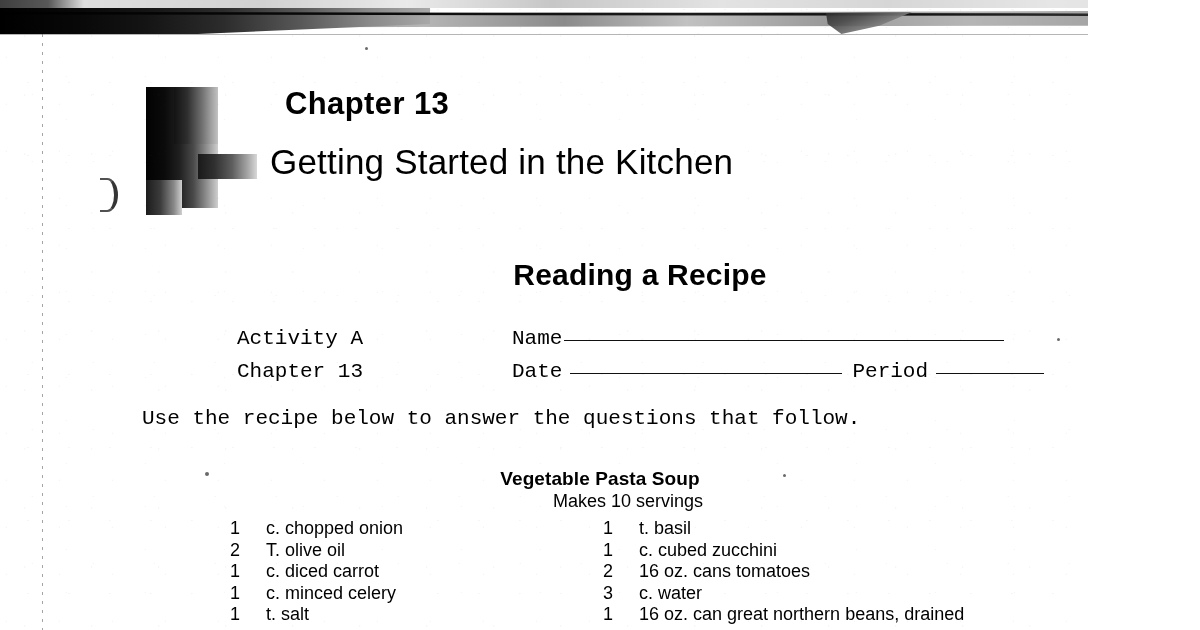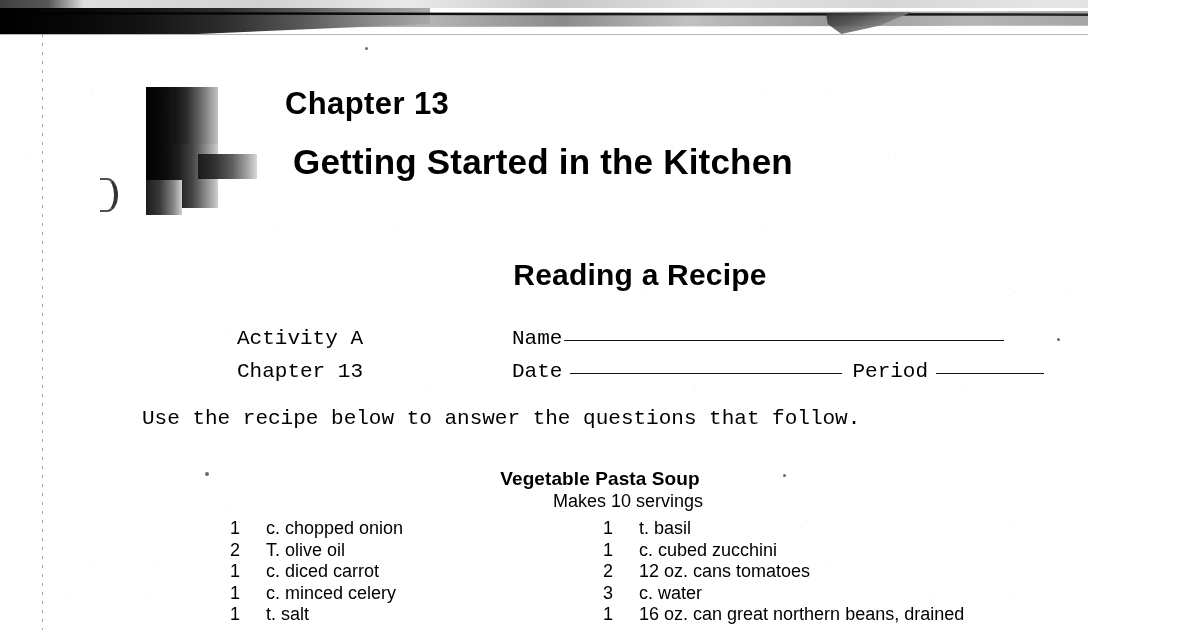--- a/index.html
+++ b/index.html
@@ -247,24 +247,24 @@
     left: 285px;
     top: 86px;
     font-size: 31px;
     font-weight: bold;
     letter-spacing: .4px;
     white-space: nowrap;
   }
 
   .title-line {
     position: absolute;
-    left: 293px;
+    left: 270px;
     top: 142px;
     font-size: 35px;
-    font-weight: bold;
+    font-weight: normal;
     letter-spacing: .2px;
     white-space: nowrap;
   }
 
   .section-title {
     position: absolute;
     left: 0;
     top: 258px;
     width: 1200px;
     text-align: center;
@@ -471,21 +471,21 @@
       <div class="ing-row">
         <span class="ing-qty">1</span>
         <span class="ing-text">t. basil</span>
       </div>
       <div class="ing-row">
         <span class="ing-qty">1</span>
         <span class="ing-text">c. cubed zucchini</span>
       </div>
       <div class="ing-row">
         <span class="ing-qty">2</span>
-        <span class="ing-text">12 oz. cans tomatoes</span>
+        <span class="ing-text">16 oz. cans tomatoes</span>
       </div>
       <div class="ing-row">
         <span class="ing-qty">3</span>
         <span class="ing-text">c. water</span>
       </div>
       <div class="ing-row">
         <span class="ing-qty">1</span>
         <span class="ing-text">16 oz. can great northern beans, drained</span>
       </div>
     </div>

